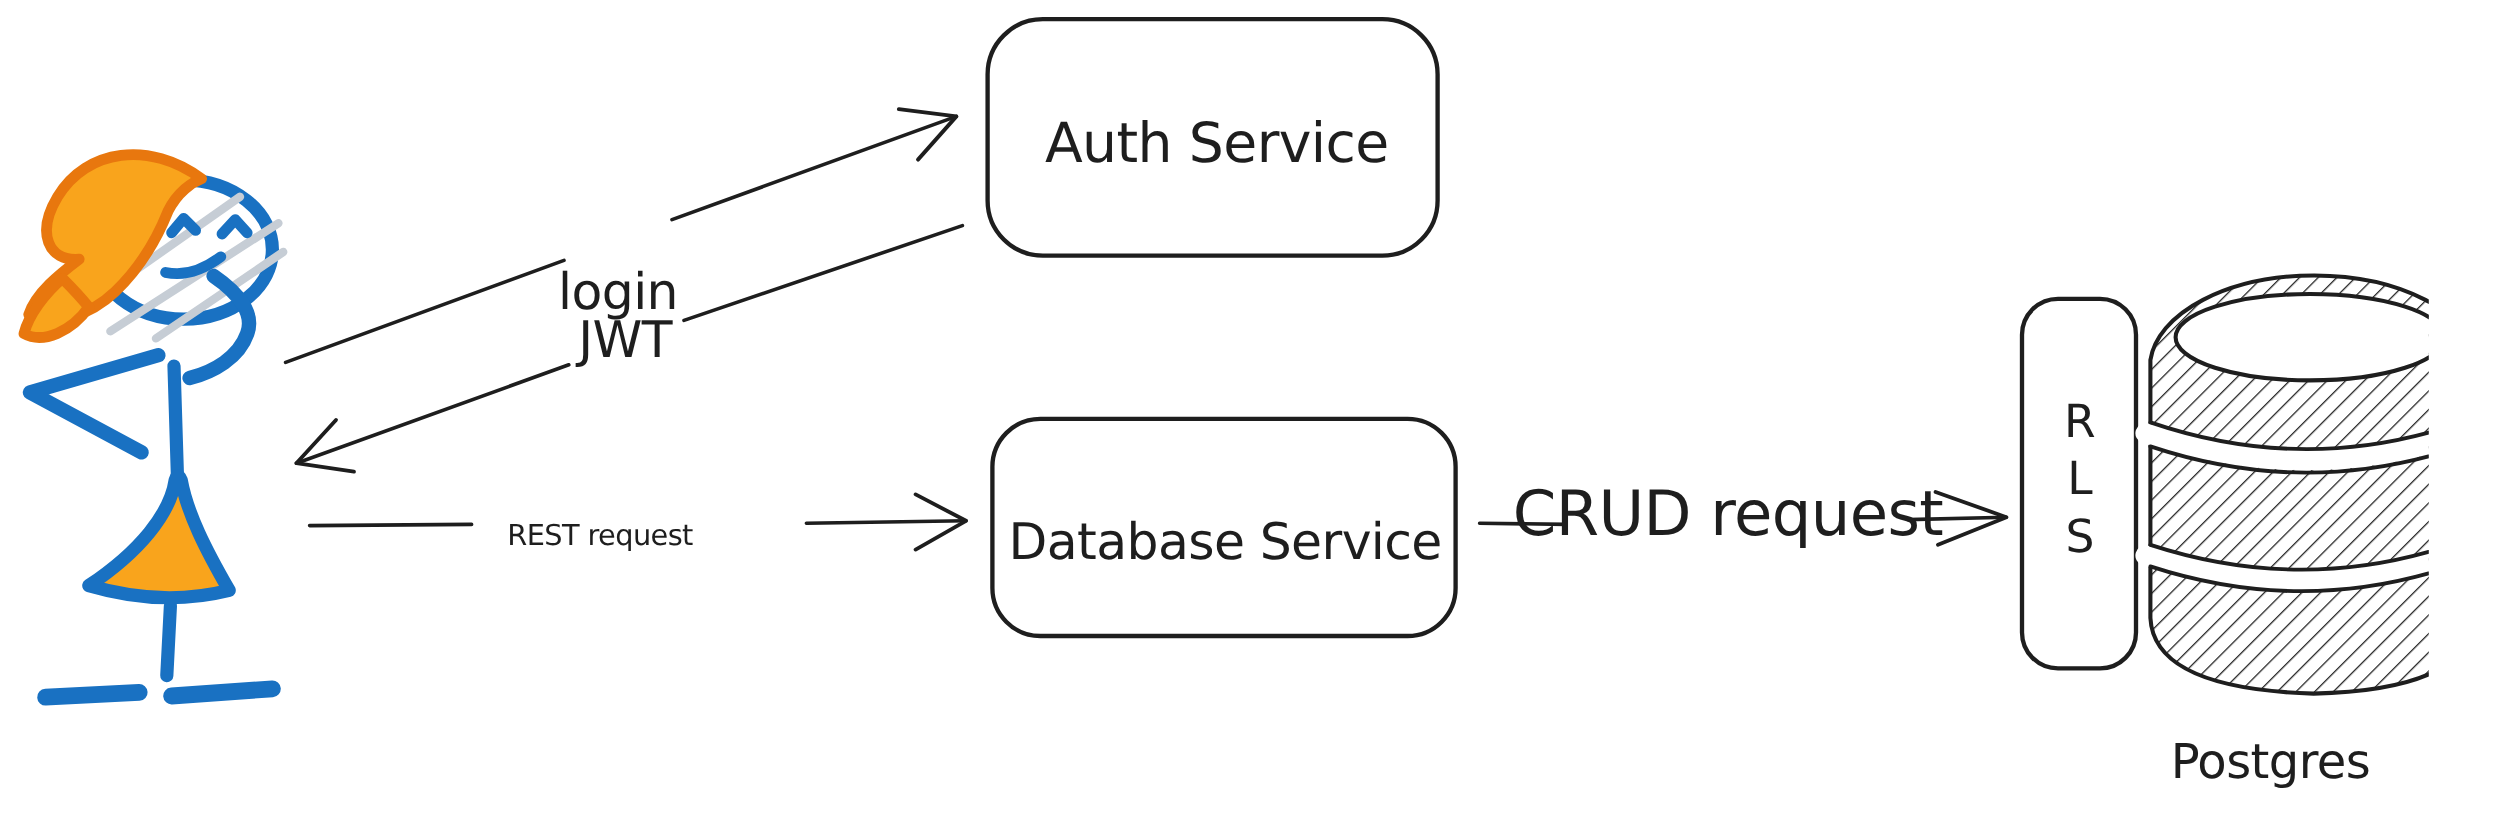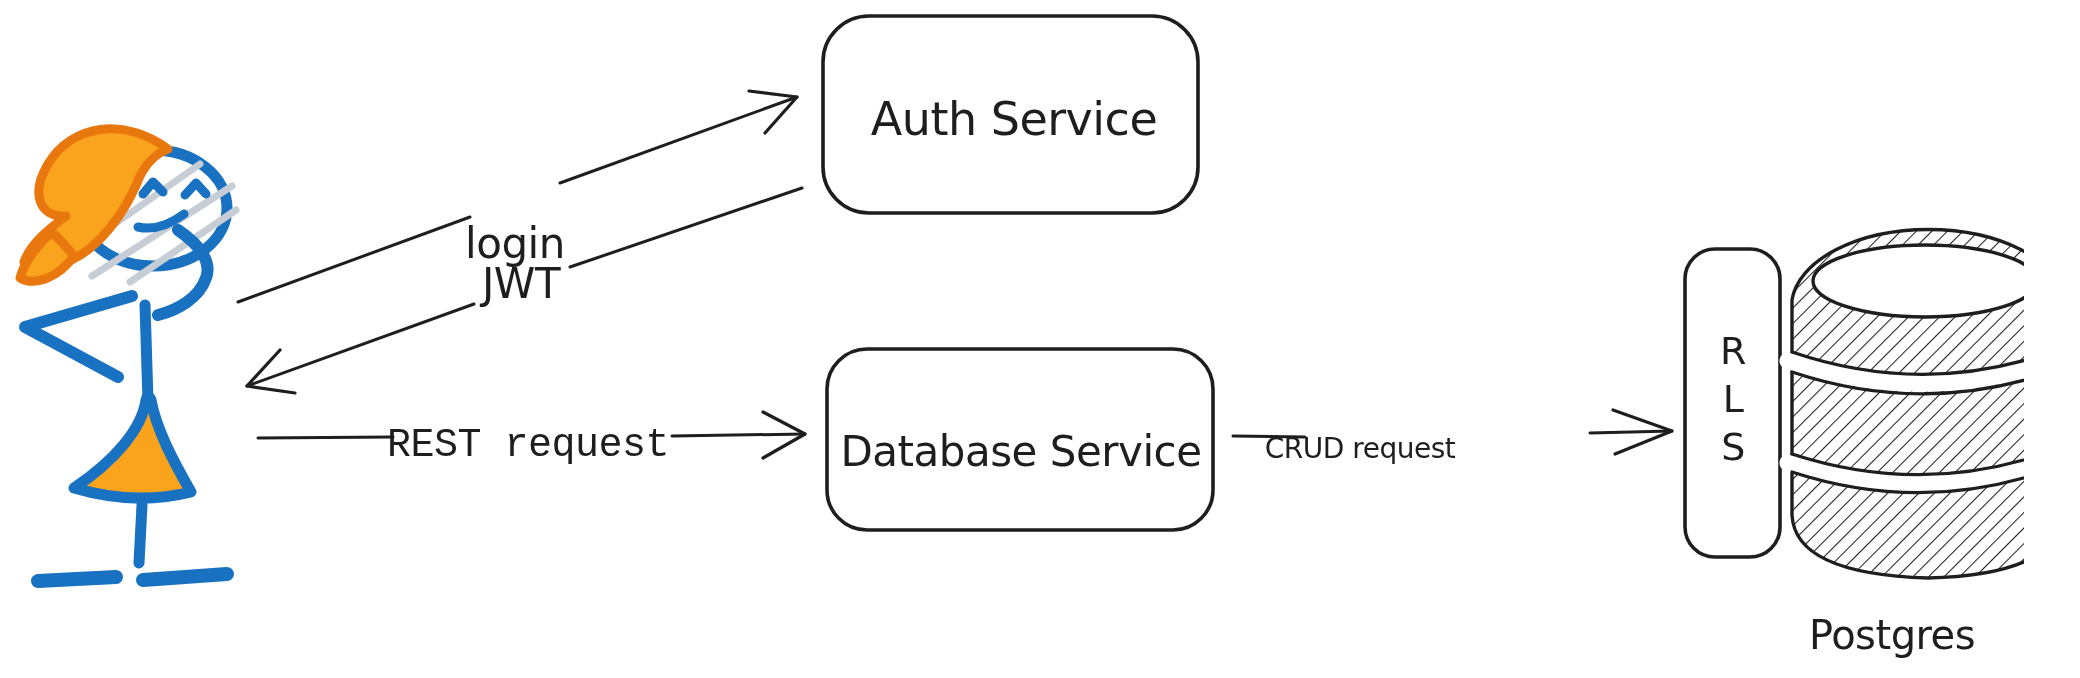--- a/index.html
+++ b/index.html
@@ -118,25 +118,25 @@
   </svg>
 
   <div class="label" style="left:1014px; top:119px; font-size:46px;">Auth Service</div>
 
   <div class="label" style="left:1021px; top:451px; font-size:42px;">Database Service</div>
 
   <div class="label" style="left:515px; top:199px; font-size:42px;margin-top:44px;">login</div>
 
   <div class="label" style="left:521px; top:283px; font-size:42px;">JWT</div>
 
-  <div class="label" style="left:528px; top:446px; font-size:40px; line-height:54px;font-family:Liberation Mono, monospace;">
+  <div class="label" style="left:500px; top:446px; font-size:24px; line-height:54px;">
     <span>REST request</span>
   </div>
 
-  <div class="label" style="left:1360px; top:429px; font-size:28px; line-height:46px;margin-top:20px;">
+  <div class="label" style="left:1440px; top:429px; font-size:52px; line-height:46px;">
     <span>CRUD request</span>
   </div>
 
   <div class="label" style="left:1733px; top:399px; font-size:38px; line-height:48px;">
     <span>R</span>
     <span>L</span>
     <span>S</span>
   </div>
 
   <div class="label" style="left:1892px; top:635px; font-size:40px;">Postgres</div>

